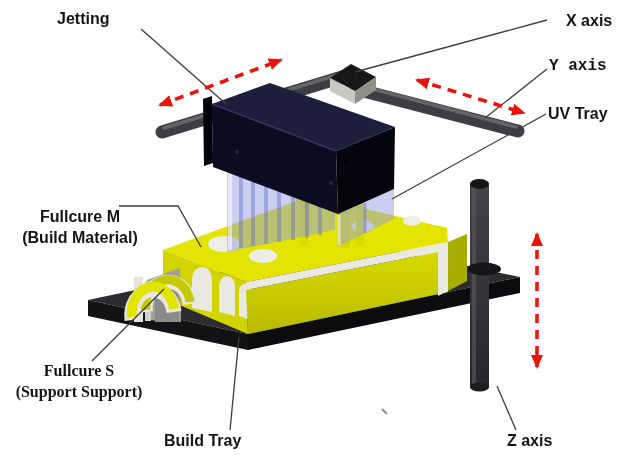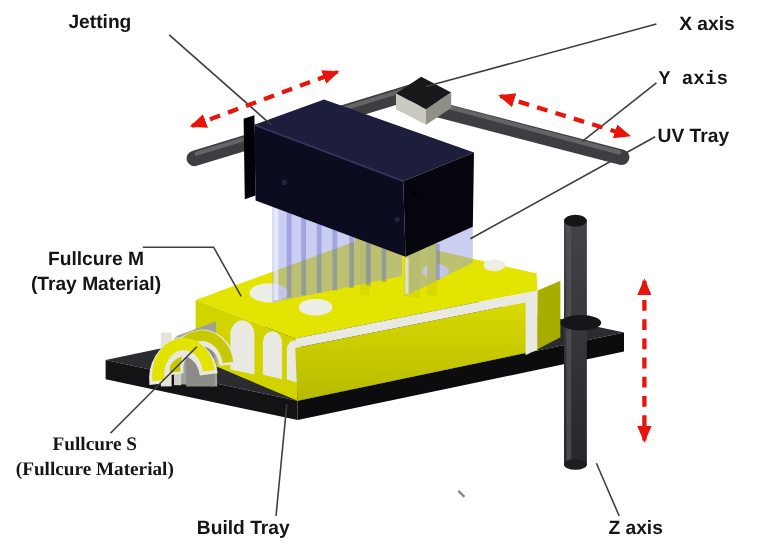--- a/index.html
+++ b/index.html
@@ -167,24 +167,24 @@
   </g>
 </svg>
 
 <div class="lbl" style="left:57px;top:9px;text-align:center;">Jetting</div>
 <div class="lbl" style="left:566px;top:11px;">X axis</div>
 <div class="lbl" style="left:549px;top:57px;font-family:Liberation Mono, monospace;">Y axis</div>
 <div class="lbl" style="left:548px;top:104px;">UV Tray</div>
 
 <div class="lbl2" style="left:0px;top:194px;width:160px;margin-top:12px;">
   <span>Fullcure M</span>
-  <span>(Tray Material)</span>
+  <span>(Build Material)</span>
 </div>
 
 <div class="lbl2" style="left:0px;top:360px;width:158px;font-family:Liberation Serif, serif;">
   <span>Fullcure S</span>
-  <span>(Fullcure Material)</span>
+  <span>(Support Support)</span>
 </div>
 
 <div class="lbl" style="left:164px;top:431px;">Build Tray</div>
 <div class="lbl" style="left:507px;top:431px;text-align:right;">Z axis</div>
 
 </div>
 
 </body></html>

